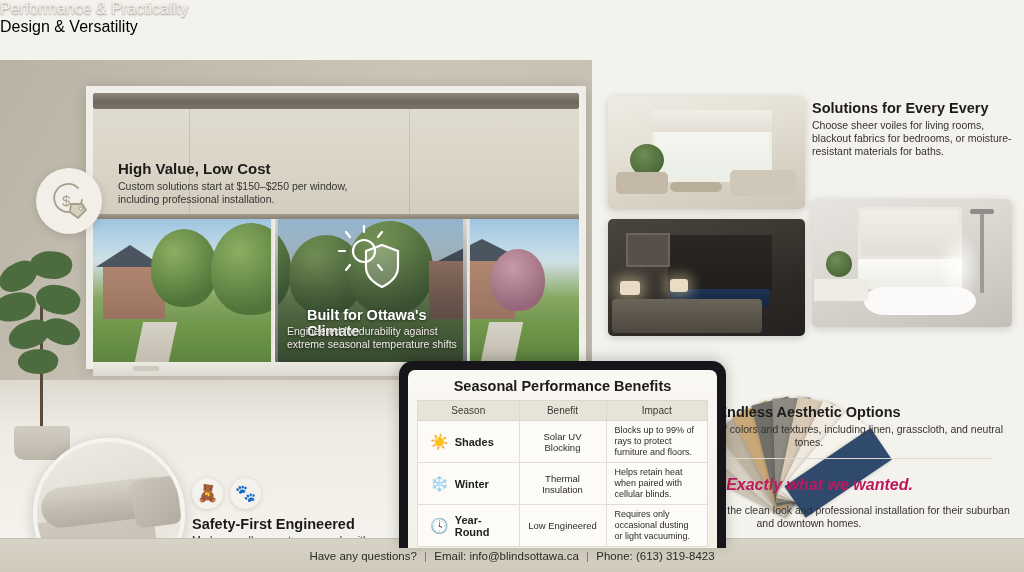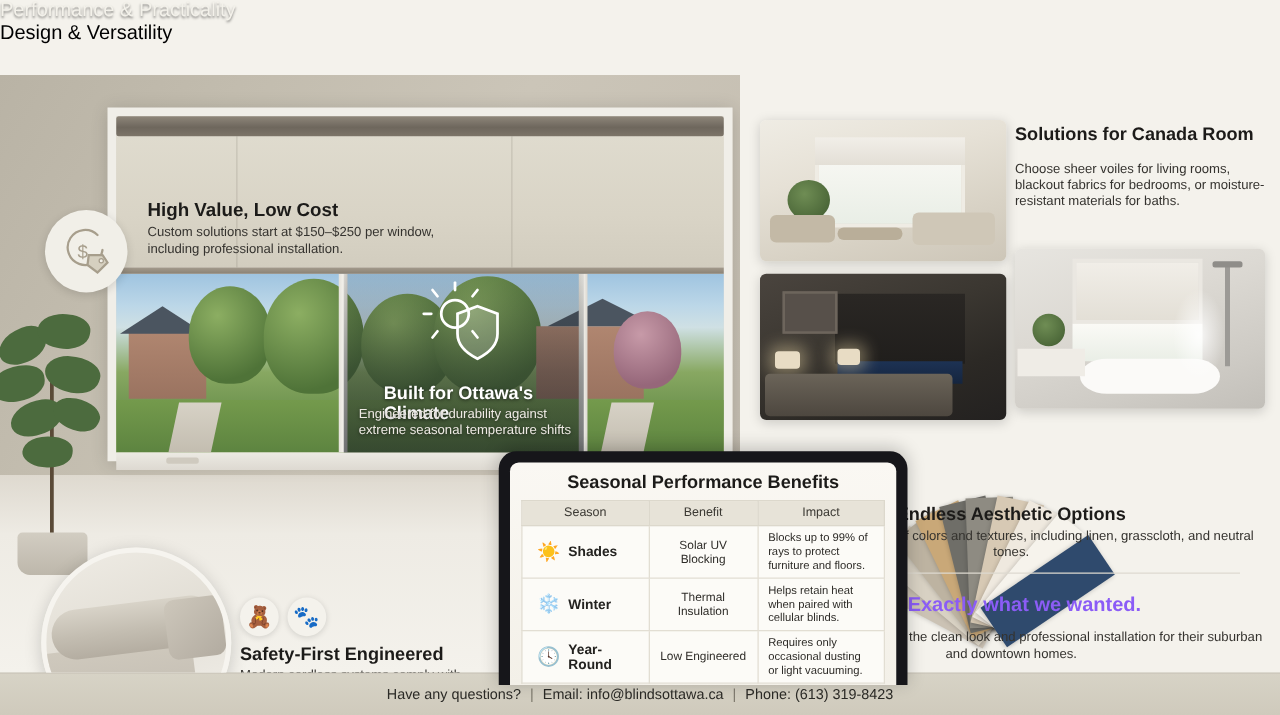--- a/index.html
+++ b/index.html
@@ -258,35 +258,35 @@
   .swatch {
     position:absolute; left:182px; top:112px;
     width:38px; height:104px;
     transform-origin:50% 100%;
     box-shadow:0 1px 4px rgba(0,0,0,.22);
   }
 
   
   #solutions-block { position:absolute; left:218px; top:14px; width:205px; }
   #sol-title { font-size:14.5px; font-weight:700; color:#1c1b19; }
-  #sol-sub { font-size:10.5px; line-height:13.2px; color:#35332f; margin-top:13px; }
+  #sol-sub { font-size:10.5px; line-height:13.2px; color:#35332f; margin-top:3px; }
 
   #aesthetic-block { position:absolute; left:10px; top:318px; width:410px; text-align:center; }
   #aes-title { font-size:14.5px; font-weight:700; color:#1c1b19; }
   #aes-sub { font-size:10.5px; line-height:13.4px; color:#35332f; margin-top:3px; }
 
   #divider {
     position:absolute; left:32px; top:372px; width:366px; height:1px;
     background:#ddd9cf;
   }
 
   #quote-block { position:absolute; left:10px; top:384px; width:410px; text-align:center; }
   #quote-line { display:flex; align-items:center; justify-content:center; gap:6px; }
   #quote-mark { font-size:30px; line-height:1; color:#c9c4b4; font-family:"Liberation Serif", serif; font-weight:700; }
-  #quote-text { font-size:16px; font-weight:700; color:#8b5cf6; }
+  #quote-text { font-size:16px; font-style:italic; font-weight:700; color:#be185d; }
   #quote-sub { font-size:10.5px; line-height:13.4px; color:#35332f; margin-top:4px; }
 
   
   #footer {
     position:absolute; left:0; top:538px; width:1024px; height:34px;
     background:linear-gradient(180deg,#d7d3c6,#cfcabc);
     display:flex; align-items:center; justify-content:center;
     border-top:1px solid #c4bfb1;
   }
   #footer-text { font-size:11.5px; color:#2b2a26; }
@@ -424,21 +424,21 @@
       <div class="win-glow" style="left:46px; top:60px; width:104px; height:30px;"></div>
       <div class="tub" style="left:52px; top:88px; width:112px; height:28px;"></div>
       <div class="steam" style="left:126px; top:32px; width:42px; height:74px;"></div>
       <div style="position:absolute;left:168px;top:12px;width:4px;height:82px;background:#9c9a96;"></div>
       <div style="position:absolute;left:158px;top:10px;width:24px;height:5px;background:#8f8d89;border-radius:2px;"></div>
       <div class="plant-s" style="left:14px; top:52px; width:26px; height:26px;"></div>
       <div style="position:absolute;left:2px;top:80px;width:54px;height:22px;background:#efece6;"></div>
     </div>
 
     <div id="solutions-block">
-      <div id="sol-title">Solutions for Canada Room</div>
+      <div id="sol-title">Solutions for Every Every</div>
       <div id="sol-sub">Choose sheer voiles for living rooms, blackout fabrics for bedrooms, or moisture-resistant materials for baths.</div>
     </div>
 
     <div id="fan">
       <div class="swatch" style="background:#cbc2b4; transform:rotate(-62deg);"></div>
       <div class="swatch" style="background:#d8d1c3; transform:rotate(-50deg);"></div>
       <div class="swatch" style="background:#bdb3a1; transform:rotate(-38deg);"></div>
       <div class="swatch" style="background:#c9a878; transform:rotate(-26deg);"></div>
       <div class="swatch" style="background:#6f6e68; transform:rotate(-14deg);"></div>
       <div class="swatch" style="background:#8e8b82; transform:rotate(-2deg);"></div>

